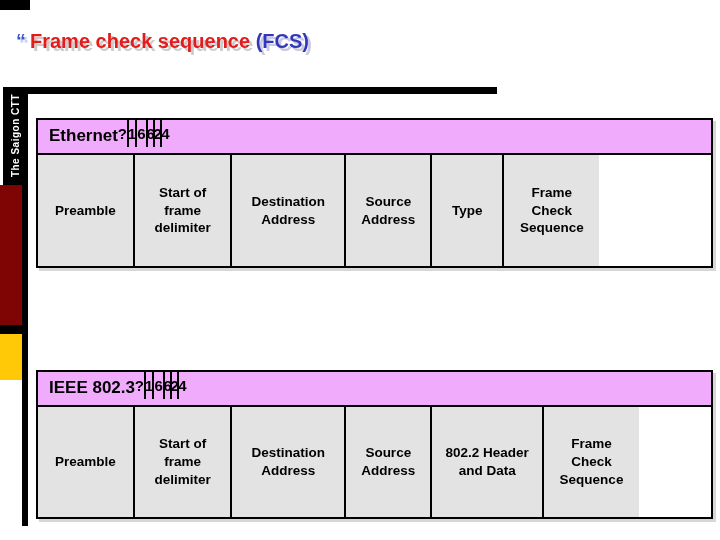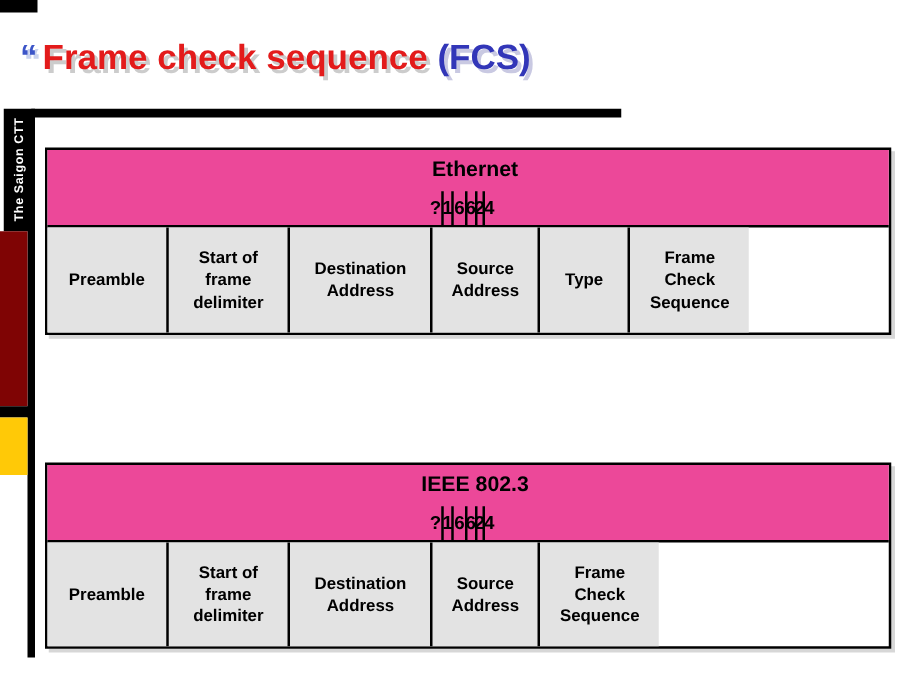--- a/index.html
+++ b/index.html
@@ -5,41 +5,41 @@
   html,body{margin:0;padding:0;}
   body{
     width:720px;height:540px;position:relative;overflow:hidden;
     background:#ffffff;
     font-family:"Liberation Sans","DejaVu Sans",sans-serif;
   }
   
   .corner-mark{position:absolute;left:0;top:0;width:30px;height:10px;background:#000;}
   
   .title-wrap{position:absolute;left:16px;top:30px;width:660px;white-space:nowrap;
-    font-weight:bold;font-size:28px;letter-spacing:0px;}
+    font-weight:bold;font-size:20px;letter-spacing:0px;}
   .title-bullet{color:#3c55c8;text-shadow:3px 3px 0 #c9d2ee;margin-right:4px;}
   .title-main{color:#e31b1b;text-shadow:3px 3px 0 #cccccc;}
   .title-accent{color:#3236b8;text-shadow:3px 3px 0 #c9c9e2;}
   .title-underline{position:absolute;left:25px;top:87px;width:472px;height:7px;background:#000;}
   
   .sidebar-line{position:absolute;left:22px;top:88px;width:6px;height:438px;background:#000;}
   .sidebar-brandbox{position:absolute;left:3px;top:87px;width:25px;height:98px;background:#000;
     display:flex;align-items:center;justify-content:center;}
   .sidebar-brand{writing-mode:vertical-rl;transform:rotate(180deg);
     color:#ffffff;font-weight:bold;font-size:10px;letter-spacing:0.5px;white-space:nowrap;}
   .sidebar-red{position:absolute;left:0;top:185px;width:22px;height:140px;background:#7f0404;}
   .sidebar-sep{position:absolute;left:0;top:325px;width:28px;height:9px;background:#000;}
   .sidebar-gold{position:absolute;left:0;top:334px;width:22px;height:46px;background:#ffc907;}
   
   .frame-table{position:absolute;left:36px;width:677px;box-sizing:border-box;
     border:2px solid #000;display:flex;flex-direction:column;
     box-shadow:3px 3px 0 rgba(140,140,140,0.35);}
   .ftable-0{top:118px;height:150px;}
   .ftable-1{top:370px;height:149px;}
-  .band{background:#ec4899;display:flex;flex-direction:column;align-items:center;}
+  .band{background:#f0abfc;display:flex;flex-direction:row;}
   .band-title{height:33px;box-sizing:border-box;padding:6px 0 0 11px;
     font-size:17px;font-weight:bold;color:#000;}
   .size-row{display:flex;height:27px;}
   .size-cell{box-sizing:border-box;display:flex;align-items:center;justify-content:center;
     font-size:15px;font-weight:bold;color:#000;}
   .size-cell + .size-cell{border-left:2px solid #000;}
   .field-row{display:flex;flex:1;border-top:2px solid #000;}
   .field-cell{box-sizing:border-box;background:#e3e3e3;display:flex;flex-direction:column;
     align-items:center;justify-content:center;text-align:center;
     font-size:13.5px;font-weight:bold;color:#000;line-height:1.32;padding:0 4px;}
@@ -129,19 +129,23 @@
         <span class="field-line">delimiter</span>
       </div>
       <div class="field-cell c2">
         <span class="field-line">Destination</span>
         <span class="field-line">Address</span>
       </div>
       <div class="field-cell c3">
         <span class="field-line">Source</span>
         <span class="field-line">Address</span>
       </div>
+      <div class="field-cell c5">
+        <span class="field-line">802.2 Header</span>
+        <span class="field-line">and Data</span>
+      </div>
       <div class="field-cell c6">
         <span class="field-line">Frame</span>
         <span class="field-line">Check</span>
         <span class="field-line">Sequence</span>
       </div>
     </div>
 </div>
 
 </body></html>

